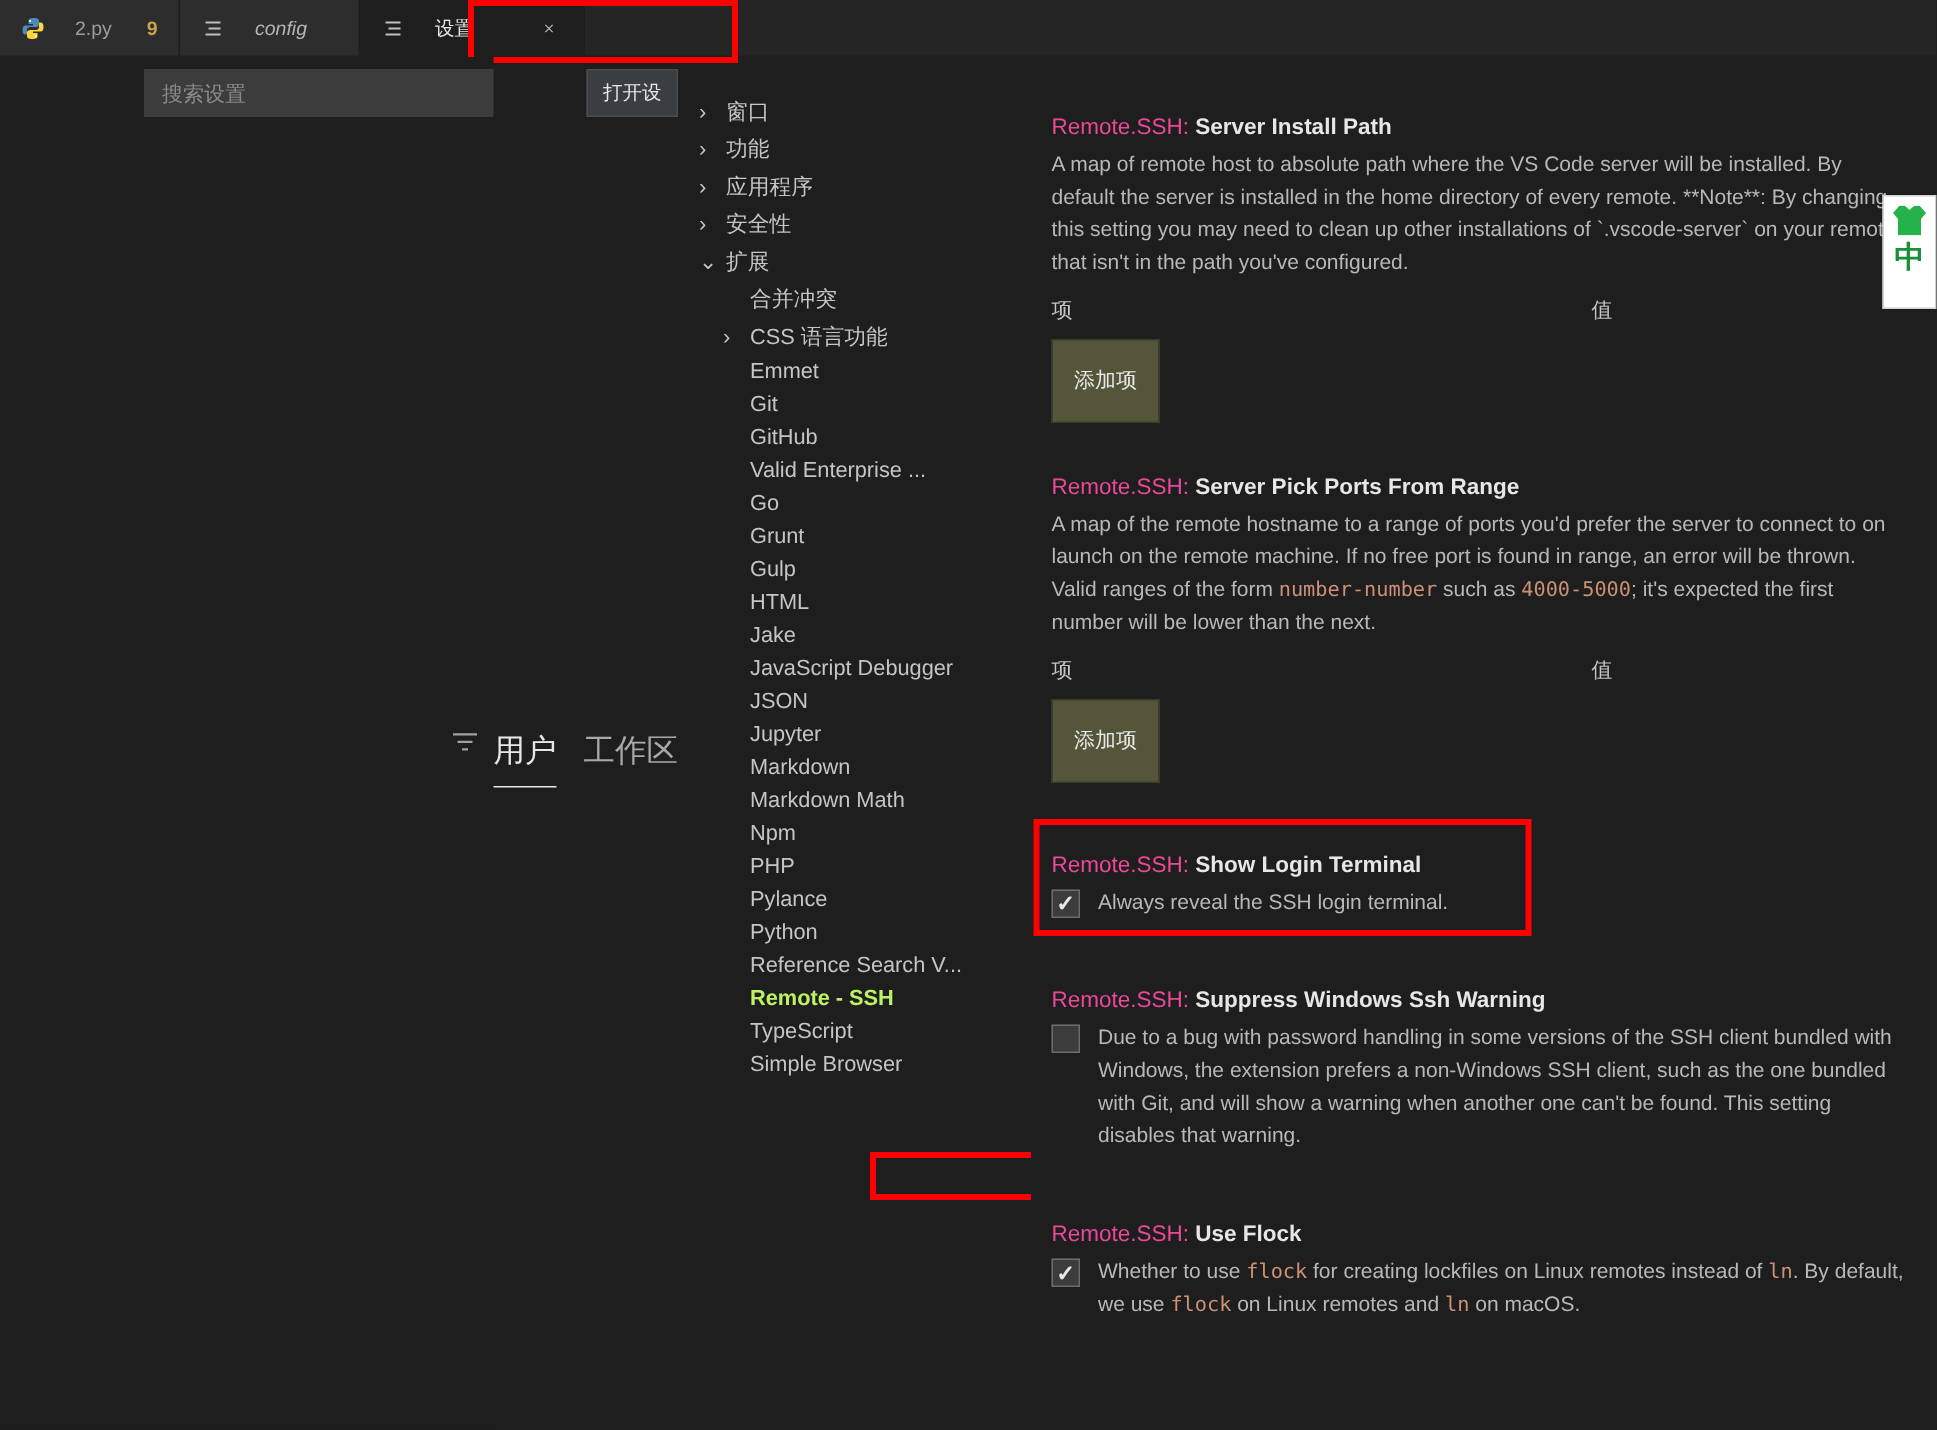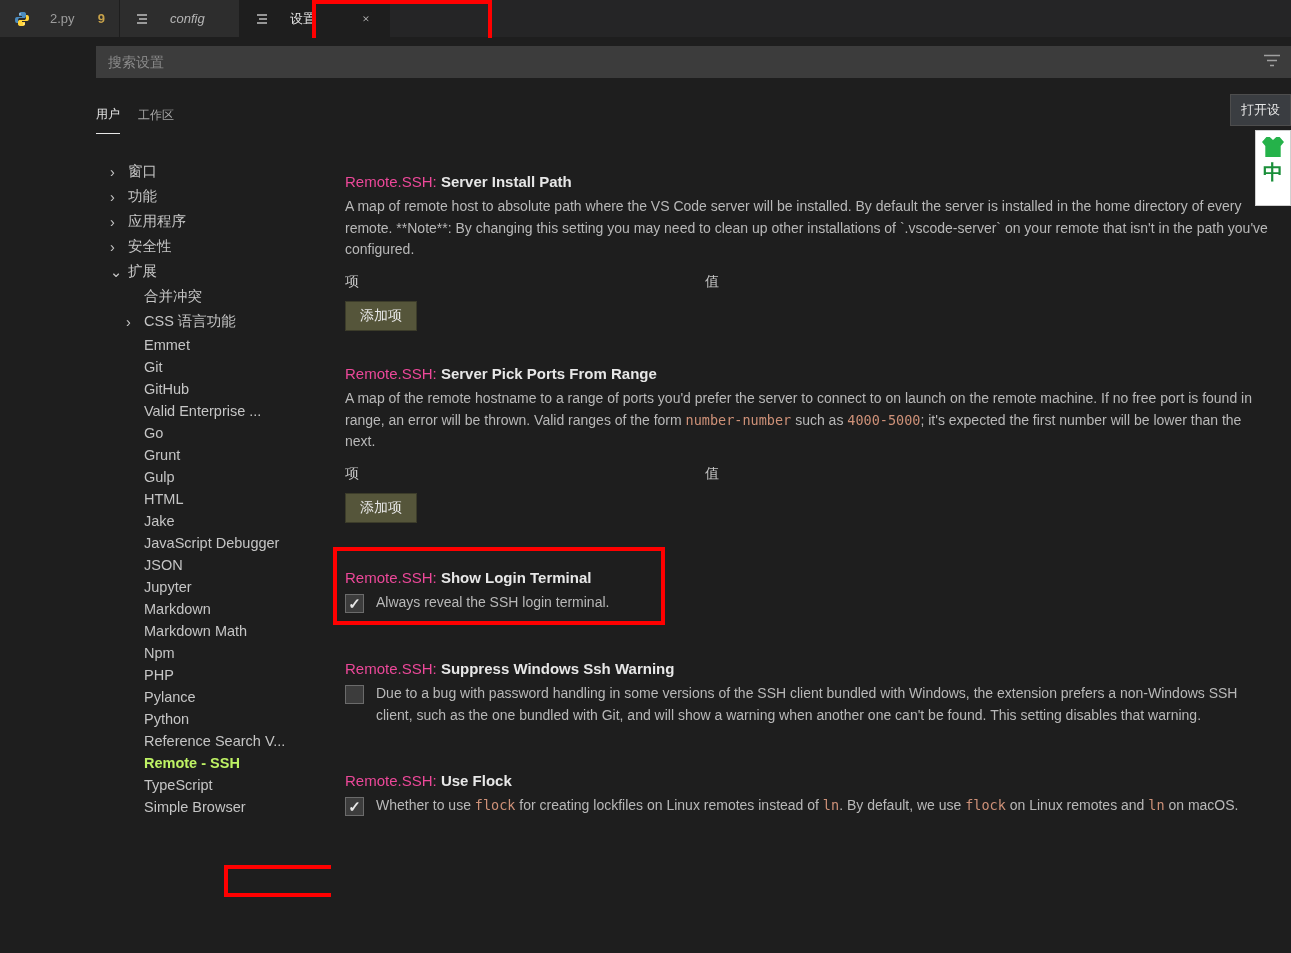--- a/index.html
+++ b/index.html
@@ -49,21 +49,21 @@
     border: 4px solid #ff0000;
     pointer-events: none;
   }
 
   
   .main {
     display: flex;
     height: calc(100% - 38px);
   }
   .left-margin { width: 96px; background: #1e1e1e; }
-  .content-area { flex: 1; display: flex; flex-direction: column; }
+  .content-area { flex: 1; display: flex; flex-direction: row; }
 
   
   .search-row {
     padding: 8px 0 8px 0;
     background: #1e1e1e;
     position: relative;
   }
   .search-input {
     width: 100%;
     background: #3c3c3c;
@@ -88,21 +88,21 @@
   .scope-tabs {
     display: flex;
     align-items: center;
     padding: 14px 0 0 0;
     gap: 18px;
     border-bottom: 1px solid transparent;
     position: relative;
   }
   .scope-tab {
     padding: 6px 0 10px 0;
-    font-size: 12px;
+    font-size: 21px;
     color: #a8a8a8;
     cursor: pointer;
   }
   .scope-tab.active {
     color: #e7e7e7;
     border-bottom: 1px solid #e7e7e7;
   }
   .open-settings-btn {
     position: absolute;
     right: 0;
@@ -178,21 +178,21 @@
     display: flex;
     margin-top: 12px;
     color: #c5c5c5;
     font-size: 14px;
   }
   .kv-header .col1 { width: 360px; }
   .kv-header .col2 { flex: 1; }
   .add-btn {
     display: inline-block;
     margin-top: 10px;
-    padding: 5px 14px;
+    padding: 18px 14px;
     background: #55553a;
     color: #e7e7e7;
     font-size: 14px;
     border: 1px solid #3c3c2a;
     cursor: pointer;
   }
   .checkbox-row {
     display: flex;
     align-items: flex-start;
     gap: 12px;

